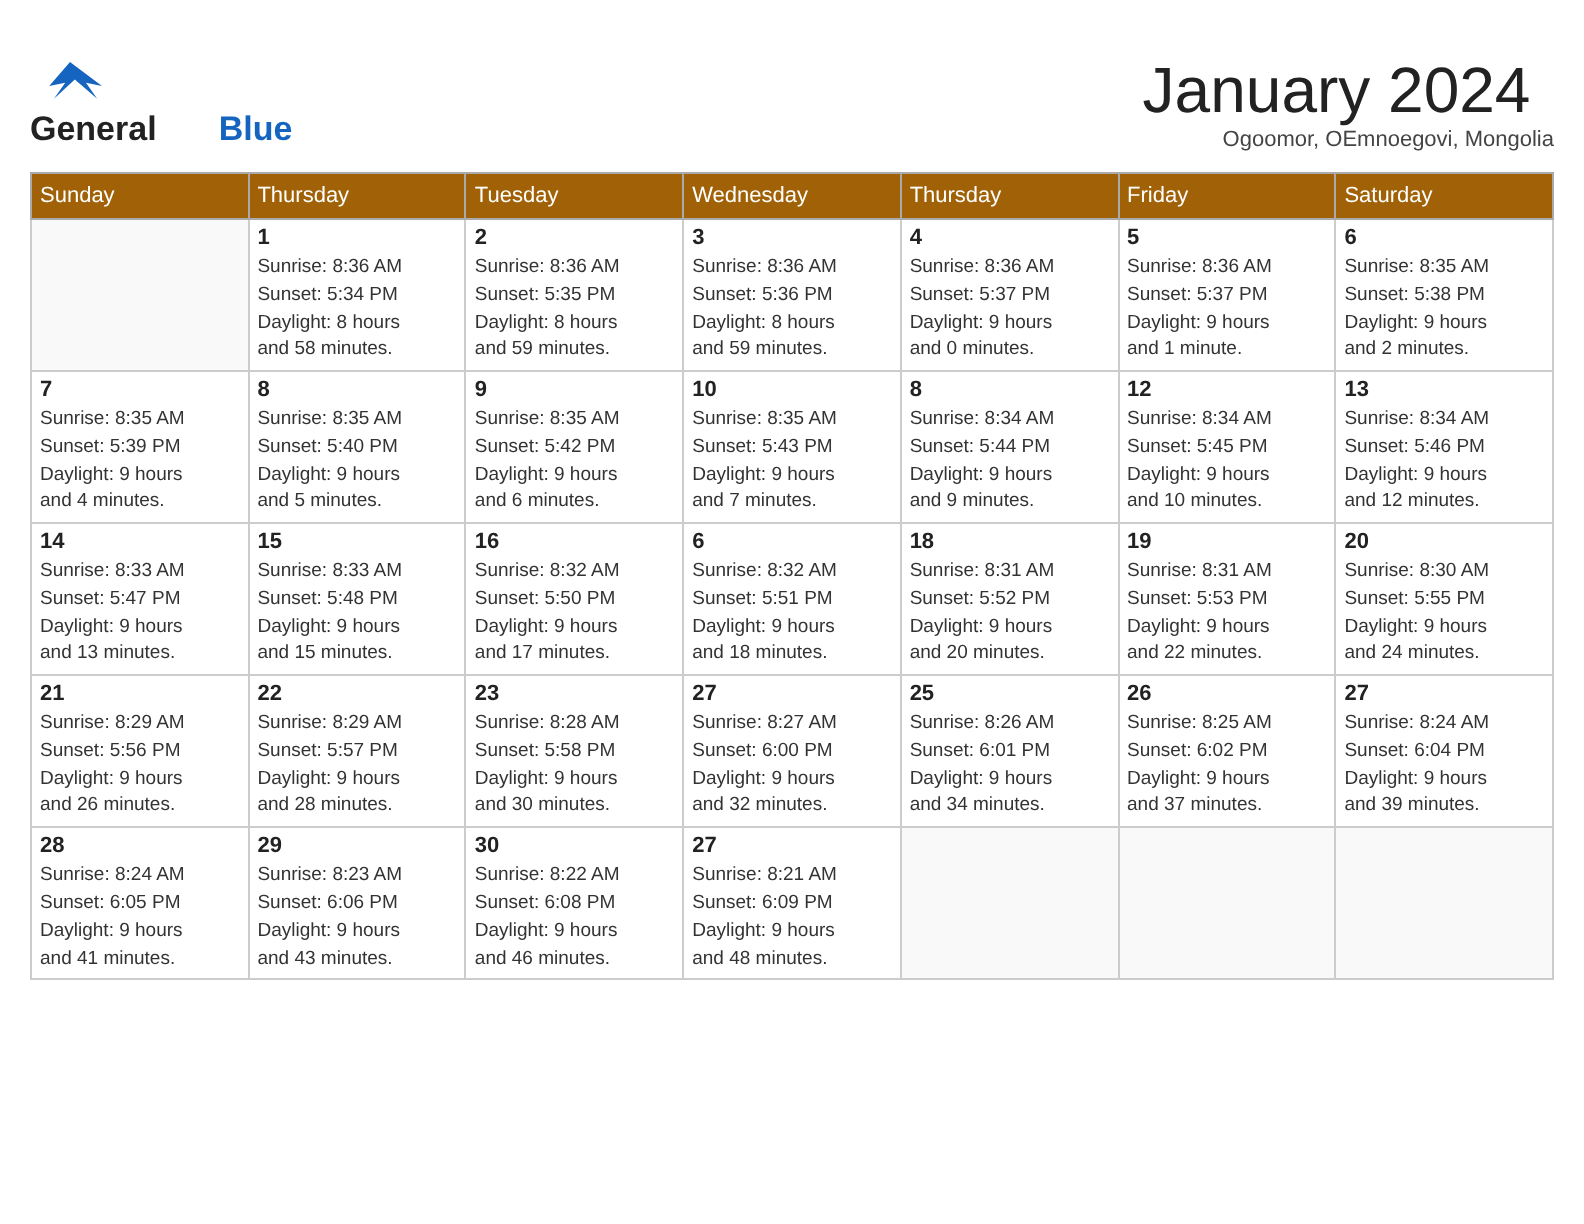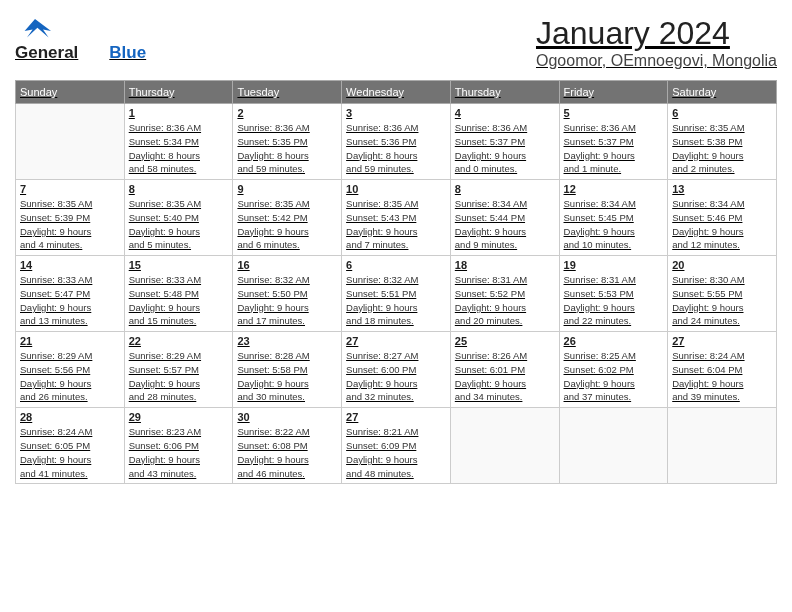--- a/index.html
+++ b/index.html
@@ -6,22 +6,21 @@
     body {
       width: 792px;
       height: 612px;
       font-family: Arial, sans-serif;
       background: #fff;
       overflow: hidden;
     }
     .page {
       width: 792px;
       min-height: 612px;
-      padding: 15px 15px 10px 15px;
-      text-decoration: underline;
+      padding: 27px 15px 10px 15px;
     }
     .header {
       display: flex;
       justify-content: space-between;
       align-items: flex-start;
       margin-bottom: 10px;
     }
     .logo {
       display: flex;
       flex-direction: column;
@@ -33,30 +32,31 @@
     }
     .title-block {
       text-align: left;
     }
     .month-title {
       font-size: 32px;
       font-weight: normal;
       color: #222;
     }
     .location {
-      font-size: 16px;
+      font-size: 11px;
       color: #444;
+      margin-left: 40px;
     }
     .calendar {
       width: 100%;
       border-collapse: collapse;
       font-size: 10px;
     }
     .calendar th {
-      background-color: #737373;
+      background-color: #a16207;
       color: #fff;
       padding: 5px 4px;
       text-align: left;
       font-size: 11px;
       font-weight: normal;
       border: 1px solid #aaa;
     }
     .calendar td {
       vertical-align: top;
       padding: 3px 4px;

